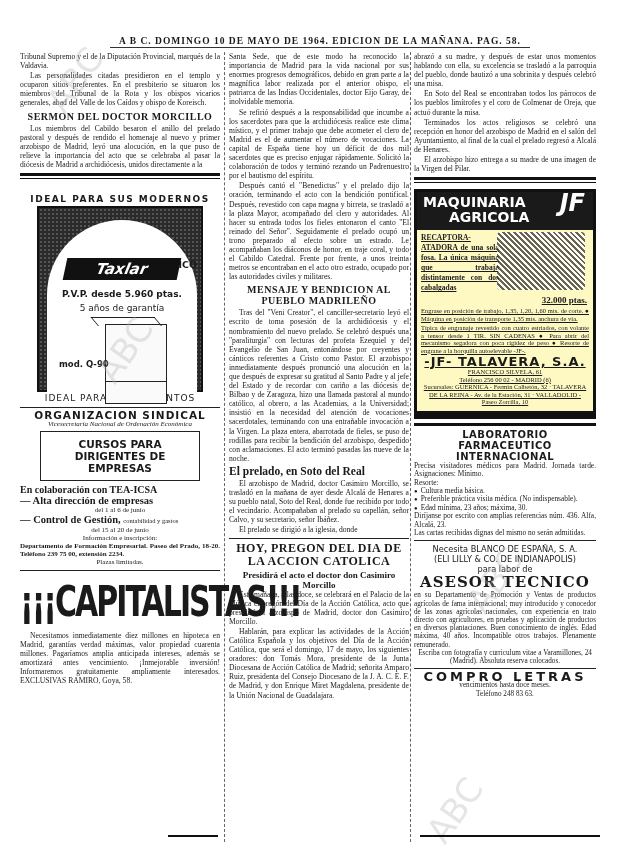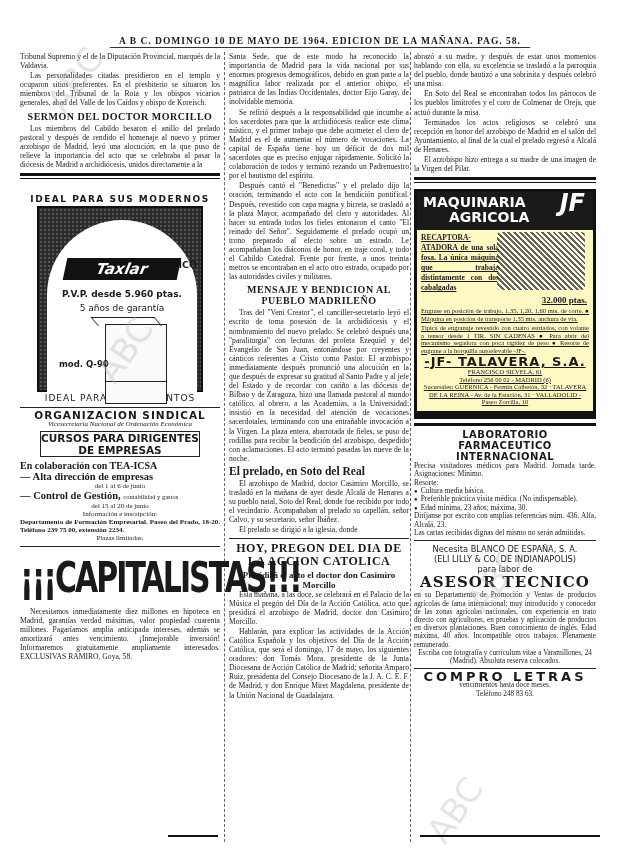--- a/index.html
+++ b/index.html
@@ -34,21 +34,21 @@
   .ad-frig .fridge { position: absolute; top: 104px; left: 58px; width: 62px; height: 80px; border: 1.5px solid #222; background: #fafafa; }
   .ad-frig .fridge::before { content: ""; position: absolute; left: -8px; top: -8px; width: 62px; height: 8px; border: 1px solid #222; border-bottom: none; transform: skewX(40deg); transform-origin: bottom left; }
   .ad-frig .fridge::after { content: ""; position: absolute; left: 0; top: 56px; width: 100%; border-top: 1px solid #222; }
   .ad-frig .model { position: absolute; left: 12px; top: 140px; font-family: "DejaVu Sans", sans-serif; font-size: 8.5px; font-weight: bold; line-height: 9px; }
   .ad-frig .bottom-line { font-family: "DejaVu Sans", sans-serif; font-size: 9px; letter-spacing: 1px; text-align: center; margin-top: 2px; }
 
   
   .ad-org { margin-top: 4px; border-top: 1px solid #222; padding-top: 3px; text-align: center; }
   .ad-org .title { font-family: "DejaVu Sans", sans-serif; font-weight: bold; font-size: 10.5px; letter-spacing: 1px; }
   .ad-org .small { font-size: 7px; line-height: 8px; font-style: italic; }
-  .ad-org .course-box { width: 160px; margin: 3px auto; border: 1px solid #222; padding: 0; font-family: "DejaVu Sans", sans-serif; font-weight: bold; font-size: 10.5px; line-height: 12px; }
+  .ad-org .course-box { width: 160px; margin: 3px auto; border: 1px solid #222; padding: 6px; font-family: "DejaVu Sans", sans-serif; font-weight: bold; font-size: 10.5px; line-height: 12px; }
   .ad-org .collab { font-weight: bold; font-size: 10px; line-height: 11px; text-align: left; }
   .ad-org .item { font-weight: bold; font-size: 10.5px; line-height: 11px; text-align: left; }
   .ad-org .date { font-size: 7px; line-height: 8px; }
   .ad-org .info { font-size: 7px; line-height: 8px; text-align: justify; font-weight: bold; }
 
   .ad-cap { margin-top: 4px; border-top: 1px solid #222; padding-top: 2px; }
   .ad-cap .big { font-family: "DejaVu Sans", sans-serif; font-weight: bold; font-size: 30px; line-height: 36px; text-align: center; letter-spacing: -2px; transform: scaleY(1.45); margin: 10px 0 12px; }
   .ad-cap .txt { font-size: 7.6px; line-height: 9px; text-align: justify; text-indent: 10px; }
 
   

